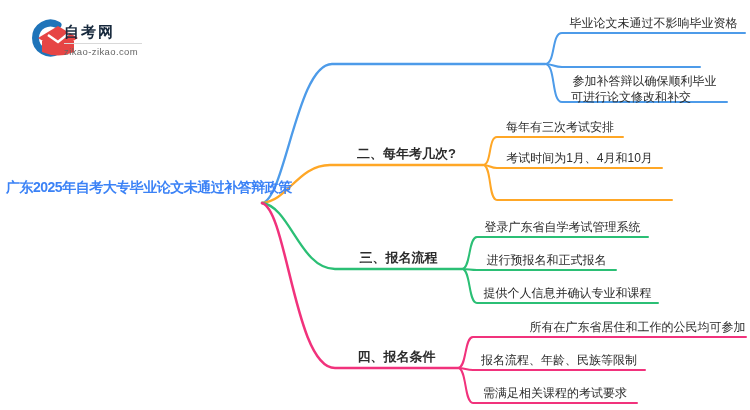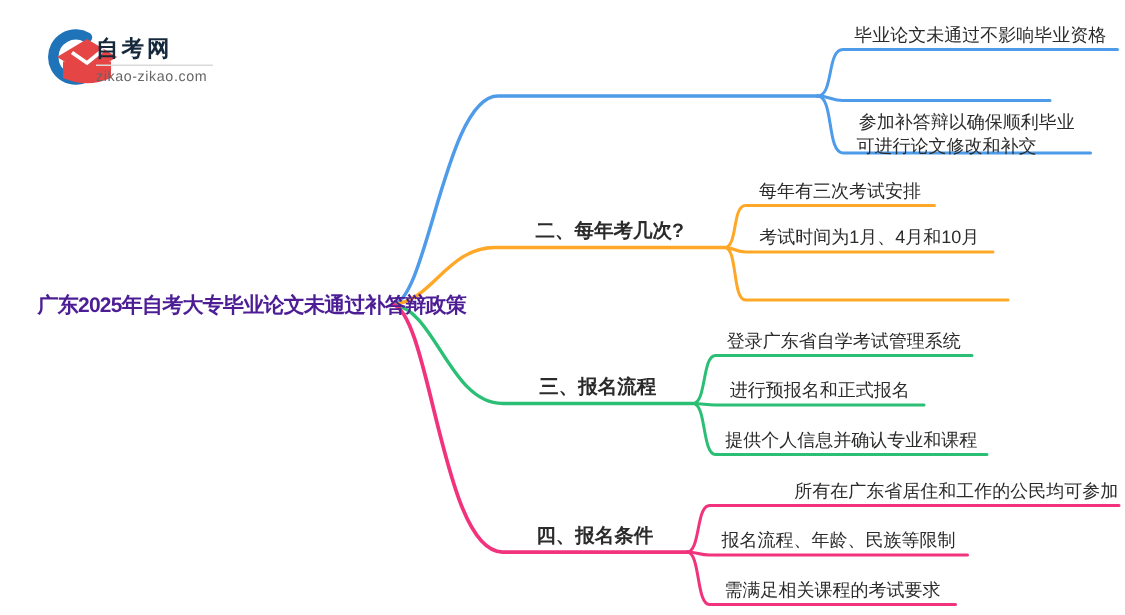--- a/index.html
+++ b/index.html
@@ -3,22 +3,22 @@
 <meta charset="utf-8">
 <style>
   html,body{margin:0;padding:0;background:#fff;}
   .canvas{
     position:relative;width:750px;height:410px;background:#ffffff;overflow:hidden;
     font-family:"Liberation Sans","DejaVu Sans",sans-serif;
   }
   .connectors{position:absolute;left:0;top:0;}
   .node{position:absolute;white-space:nowrap;color:#2b2b2b;}
   .root-node{
-    left:6px;top:192px;height:22px;line-height:22px;
-    font-size:14px;font-weight:700;color:#4c1d95;letter-spacing:-0.5px;margin-left:19px;
+    left:6px;top:176px;height:22px;line-height:22px;
+    font-size:14px;font-weight:700;color:#3b82f6;letter-spacing:-0.5px;
   }
   .branch-label{
     height:18px;line-height:18px;font-size:13px;font-weight:700;text-align:center;
   }
   .leaf-label{
     height:16px;line-height:16px;font-size:12px;font-weight:400;text-align:center;
   }
   .b1{left:332px;top:44px;width:213px;}
   .b2{left:330px;top:145px;width:153px;}
   .b3{left:335px;top:249px;width:127px;}

